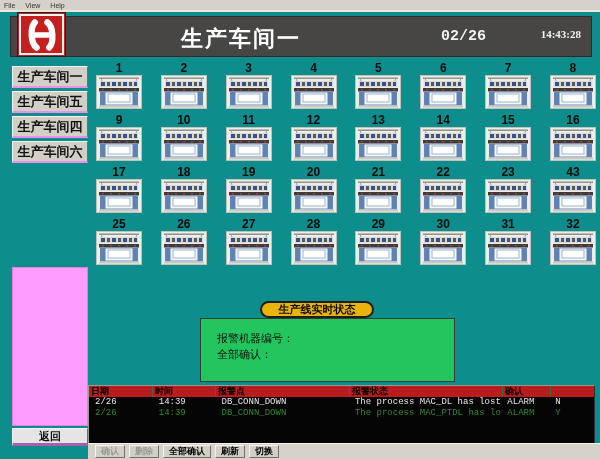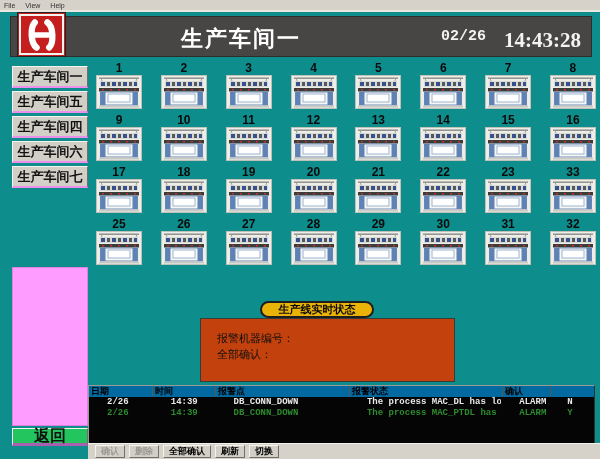--- a/index.html
+++ b/index.html
@@ -13,71 +13,71 @@
              display:flex; align-items:center; gap:10px; padding-left:4px; }
   .menubar .menu-item { font-size:7px; color:#333; }
 
   
   .titlebar { position:absolute; left:10px; top:16px; width:582px; height:41px;
               background:#474645; border:1px solid #2e2d2c; }
   .app-title { position:absolute; left:120px; top:7px; width:220px; text-align:center;
                color:#fff; font-size:22px; font-weight:bold; letter-spacing:2px; }
   .hdr-date { position:absolute; left:430px; top:11px; color:#f2f2f2; font-size:15px;
               font-family:Liberation Mono, monospace; font-weight:bold; }
-  .hdr-time { position:absolute; right:10px; top:11px; color:#f2f2f2; font-size:21px;
+  .hdr-time { position:absolute; right:10px; top:11px; color:#f2f2f2; font-size:11px;
               font-family:"Liberation Serif", serif; font-weight:bold; }
 
   
   .logo { position:absolute; left:17px; top:12px; width:49px; height:45px;
           background:#C41E1E; border:1px solid #222; outline:2px solid #f3f3ef;
           outline-offset:-4px; display:flex; align-items:center; justify-content:center; }
 
   
   .sidebar { position:absolute; left:12px; top:66px; width:76px; }
   .ws-btn { width:76px; height:22px; margin-bottom:3px; background:#D2CFC6;
             border-top:1px solid #F4F3EE; border-left:1px solid #F4F3EE;
             border-right:1px solid #6f6f6c; border-bottom:2px solid #EC8FEC;
             display:flex; align-items:center; justify-content:center;
             font-size:13px; font-weight:bold; color:#101010; cursor:pointer; }
   .pink-panel { position:absolute; left:12px; top:267px; width:76px; height:159px;
                 background:#FF9CFF; border:1px solid #e07fe0; }
   .back-btn { position:absolute; left:12px; top:428px; width:76px; height:18px;
-              background:#22c55e; border-top:1px solid #F4F3EE; border-left:1px solid #F4F3EE;
+              background:#e5e5e5; border-top:1px solid #F4F3EE; border-left:1px solid #F4F3EE;
               border-right:1px solid #6f6f6c; border-bottom:3px solid #A95FB0;
               display:flex; align-items:center; justify-content:center;
-              font-size:16px; font-weight:bold; color:#111; cursor:pointer; }
+              font-size:11px; font-weight:bold; color:#111; cursor:pointer; }
 
   
   .machine-grid { position:absolute; left:96px; top:62px; width:500px; height:206px;
                   display:grid; grid-template-columns:repeat(8, 46px);
                   grid-template-rows:repeat(4, 48px); justify-content:space-between;
                   row-gap:4px; }
   .machine { display:flex; flex-direction:column; align-items:center; cursor:pointer; }
   .machine .m-num { font-size:12px; font-weight:bold; color:#0a0a0a; line-height:13px; }
 
   
   .status-pill { position:absolute; left:260px; top:301px; width:114px; height:17px;
                  background:#eab308; border:2px solid #1e1e1e; border-radius:9px;
                  display:flex; align-items:center; justify-content:center;
                  font-size:11px; font-weight:bold; color:#0a0a0a; }
   .status-panel { position:absolute; left:200px; top:318px; width:255px; height:64px;
-                  background:#c2410c; border:1px solid #3a3a38; padding:11px 0 0 16px; }
+                  background:#22c55e; border:1px solid #3a3a38; padding:11px 0 0 16px; }
   .status-line { font-size:11px; color:#101010; line-height:16px; }
 
   
   .alarm-table { position:absolute; left:88px; top:385px; width:507px; height:58px;
                  background:#050505; border-top:1px solid #9a9a94; border-left:1px solid #9a9a94;
                  border-right:1px solid #30302e; font-family:"Liberation Mono", monospace; }
-  .al-header { display:flex; height:11px; background:#0369a1; }
+  .al-header { display:flex; height:11px; background:#b91c1c; }
   .al-header .al-cell { font-size:9px; font-weight:bold; color:#000;
                         border-right:1px solid #595953; padding-left:2px;
                         font-family:"Liberation Sans", sans-serif; overflow:hidden;
                         line-height:11px; white-space:nowrap; }
   .al-row { display:flex; height:11px; }
-  .al-row .al-cell { font-size:9px; font-weight:bold; line-height:11px; padding-left:18px;
+  .al-row .al-cell { font-size:9px; font-weight:normal; line-height:11px; padding-left:6px;
                      overflow:hidden; white-space:nowrap; }
   .al-cell:nth-child(1){ width:64px; }
   .al-cell:nth-child(2){ width:63px; }
   .al-cell:nth-child(3){ width:134px; }
   .al-cell:nth-child(4){ width:153px; }
   .al-cell:nth-child(5){ width:48px; }
   .al-cell:nth-child(6){ width:45px; border-right:none; }
 
   
   .toolbar { position:absolute; left:88px; top:443px; width:512px; height:16px;
@@ -122,23 +122,20 @@
       </div>
       <div class="ws-btn">
         <span>生产车间五</span>
       </div>
       <div class="ws-btn">
         <span>生产车间四</span>
       </div>
       <div class="ws-btn">
         <span>生产车间六</span>
       </div>
-      <div class="ws-btn">
-        <span>生产车间七</span>
-      </div>
     </div>
 
   <div class="pink-panel"></div>
 
   <div class="back-btn">返回</div>
 
   <div class="machine-grid">
       <div class="machine">
     <span class="m-num">1</span>
     <svg width="46" height="34" viewBox="0 0 46 34">
@@ -777,21 +774,21 @@
       <rect x="30" y="14" width="2" height="1.5" fill="#C03030"></rect>
       <rect x="38" y="14" width="2" height="1.5" fill="#C03030"></rect>
       <rect x="4.5" y="17" width="37" height="13" fill="#F6F6F3" stroke="#6F8FBE"></rect>
       <rect x="4.5" y="17" width="5" height="13" fill="#5E82B4"></rect>
       <rect x="36.5" y="17" width="5" height="13" fill="#5E82B4"></rect>
       <rect x="12" y="19" width="22" height="8" fill="#FFFFFF" stroke="#9DB4D2"></rect>
       <rect x="3" y="30.5" width="40" height="2" fill="#C9CAC3"></rect>
     </svg>
   </div>
       <div class="machine">
-    <span class="m-num">33</span>
+    <span class="m-num">43</span>
     <svg width="46" height="34" viewBox="0 0 46 34">
       <rect x="0.5" y="0.5" width="45" height="33" fill="#EDEEE9" stroke="#C0C2BA"></rect>
       <rect x="3" y="2.5" width="40" height="1.4" fill="#8A8A84"></rect>
       <line x1="5" y1="3" x2="8" y2="12" stroke="#A0A09A" stroke-width="1"></line>
       <line x1="41" y1="3" x2="38" y2="12" stroke="#A0A09A" stroke-width="1"></line>
       <rect x="4" y="6" width="38" height="6" fill="#D8DAD2"></rect>
       <rect x="5" y="7" width="4" height="4" fill="#37518E"></rect>
       <rect x="11" y="7" width="3" height="4" fill="#55585E"></rect>
       <rect x="16" y="7" width="4" height="4" fill="#37518E"></rect>
       <rect x="22" y="7" width="3" height="4" fill="#55585E"></rect>

